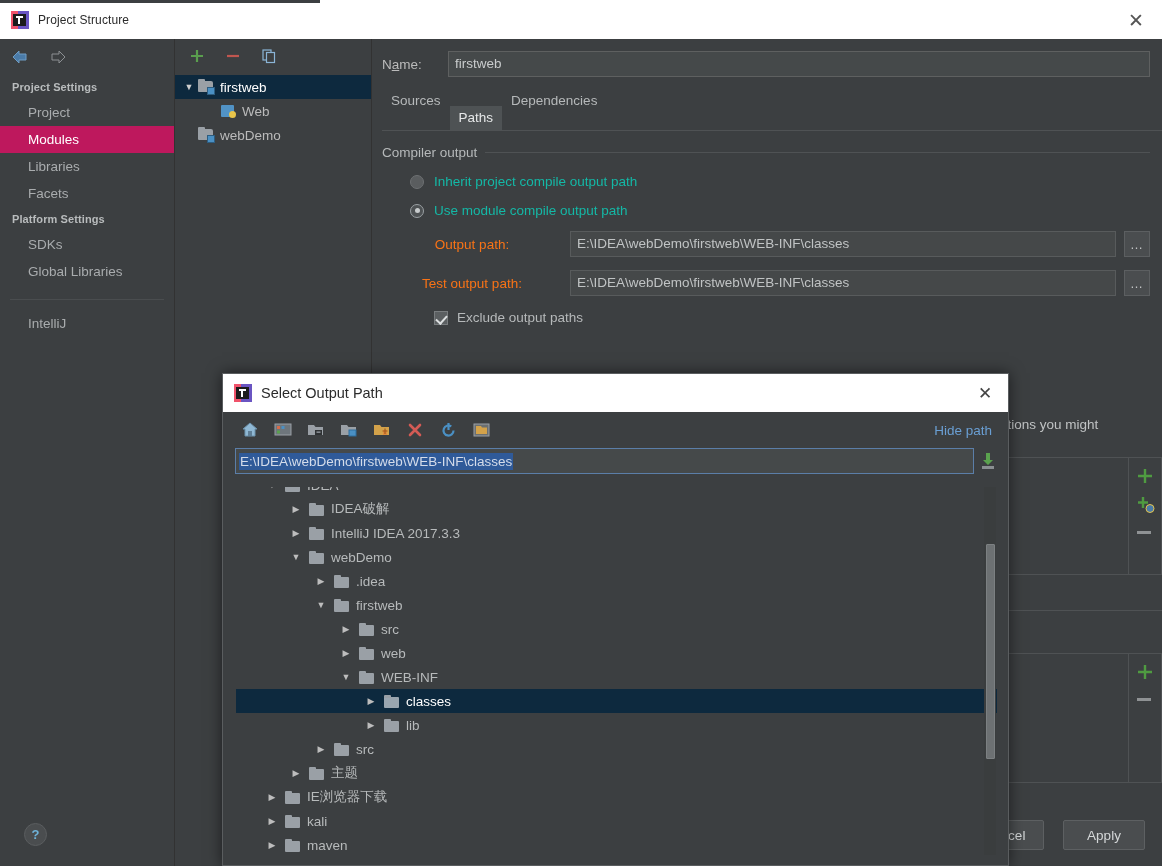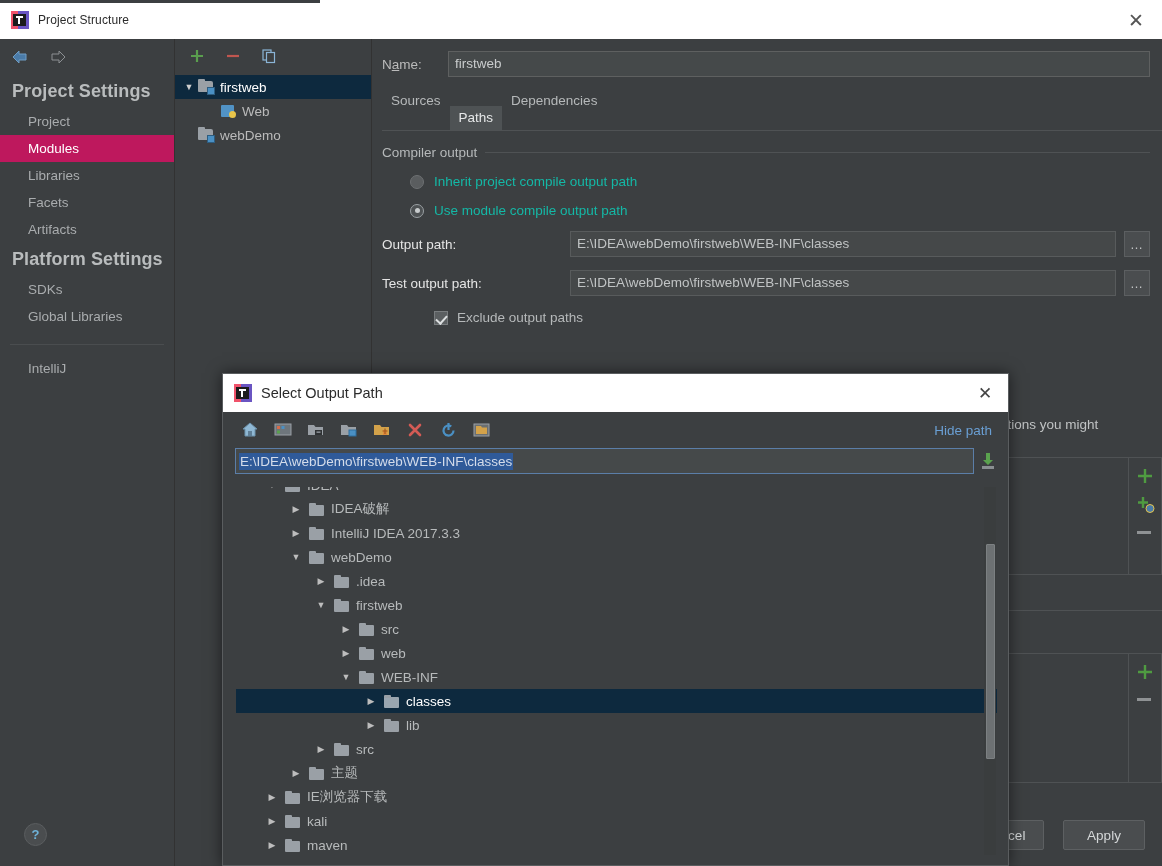--- a/index.html
+++ b/index.html
@@ -42,21 +42,21 @@
   .sidebar {
     position: absolute; left: 0; top: 39px; width: 175px; height: 827px;
     background: #3c3f41;
     border-right: 1px solid #323232;
   }
   .nav-arrows { height: 36px; display:flex; align-items:center; padding-left: 10px; gap: 14px; }
   .nav-arrow { width: 22px; height: 22px; display:flex; align-items:center; justify-content:center; cursor:pointer; }
   .nav-arrow svg { display:block; }
 
   .sb-group {
-    font-size: 18px; color: #b9bcbd; font-weight: bold;
+    font-size: 11px; color: #b9bcbd; font-weight: bold;
     padding: 6px 0 6px 12px; letter-spacing: .1px;
   }
   .sb-item {
     font-size: 13.5px; color: #a9acae; padding: 6px 0 6px 28px;
     cursor: pointer; white-space: nowrap;
   }
   .sb-item.selected { background: #be185d; color: #ffffff; }
   .sb-sep { height: 1px; background: #4a4d4f; margin: 14px 10px 10px 10px; }
   .help-btn {
     position: absolute; left: 24px; bottom: 20px;
@@ -111,21 +111,21 @@
   .radio {
     width: 14px; height: 14px; border-radius: 50%;
     background: #5a5d5f; border: 1px solid #6d7072; flex:none;
     display:flex; align-items:center; justify-content:center;
   }
   .radio.on { background: #4d5153; border-color: #9aa0a3; }
   .radio.on::after { content:''; width:5px; height:5px; border-radius:50%; background:#c8cccd; }
   .radio-lbl { font-size: 13.5px; color: #14b8a6; }
 
   .path-row { display:flex; align-items:center; margin: 13px 12px 0 10px; gap: 8px; }
-  .path-lbl { font-size: 13.5px; color: #e5e5e5; width: 180px; text-align: left; }
+  .path-lbl { font-size: 13.5px; color: #f97316; width: 180px; text-align: center; }
   .path-input {
     flex: 1; height: 26px; background: #454849; border: 1px solid #585b5c;
     color: #c0c3c4; font-size: 13.5px; padding: 0 6px; line-height: 24px;
   }
   .ellipsis-btn {
     width: 26px; height: 26px; background: #4a4d4f; border: 1px solid #5c5f61;
     color: #c0c3c4; font-size: 13px; display:flex; align-items:center; justify-content:center;
     cursor: pointer; letter-spacing: 1px;
   }
   .check-row { display:flex; align-items:center; margin: 14px 0 0 62px; gap: 9px; }
@@ -241,21 +241,20 @@
           <path d="M12 2 L18 8 L12 14 L12 11 L5 11 L5 5 L12 5 Z" fill="none" stroke="#8c9093" stroke-width="1"></path>
         </svg>
       </div>
     </div>
 
     <div class="sb-group">Project Settings</div>
     <div class="sb-item">Project</div>
     <div class="sb-item selected">Modules</div>
     <div class="sb-item">Libraries</div>
     <div class="sb-item">Facets</div>
-    <div class="sb-item">Artifacts</div>
 
     <div class="sb-group">Platform Settings</div>
     <div class="sb-item">SDKs</div>
     <div class="sb-item">Global Libraries</div>
 
     <div class="sb-sep"></div>
     <div class="sb-item">IntelliJ</div>
 
     <div class="help-btn">?</div>
   </div>

